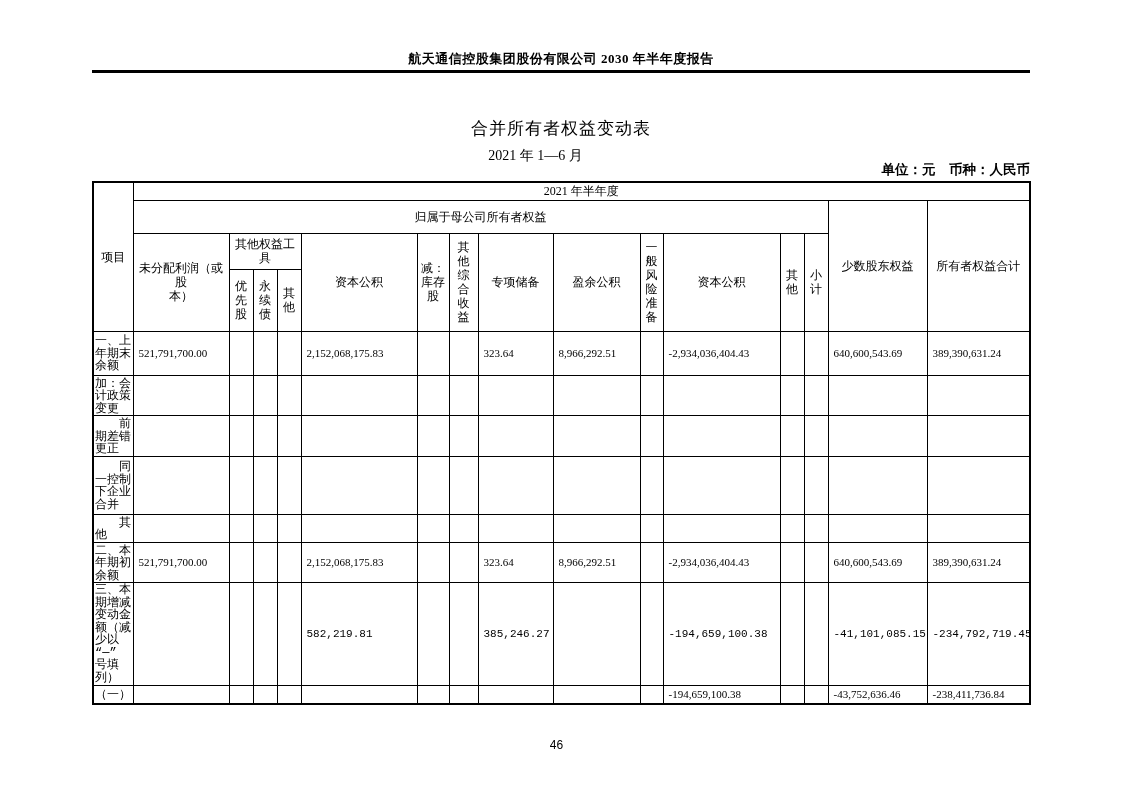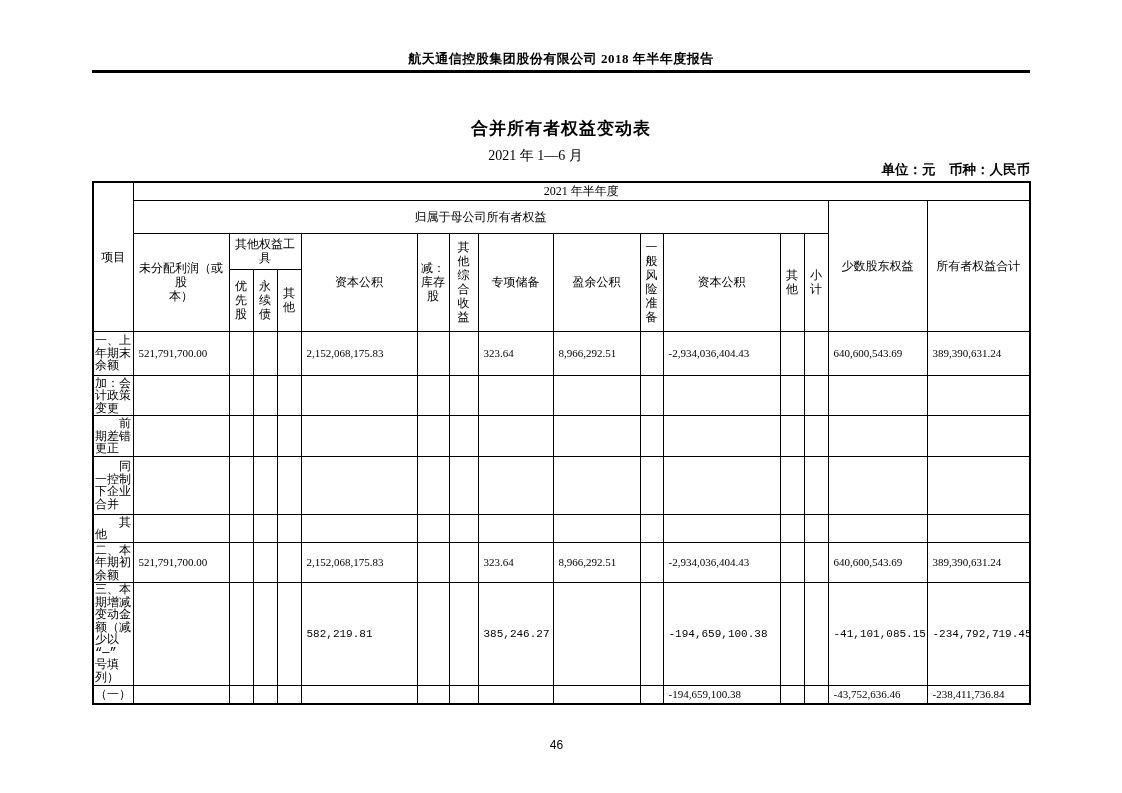--- a/index.html
+++ b/index.html
@@ -12,21 +12,21 @@
   .running-header{
     position:absolute;top:50px;left:0;width:1122px;
     text-align:center;font-size:13px;font-weight:bold;letter-spacing:.5px;
   }
   .header-rule{
     position:absolute;top:70px;left:92px;width:938px;height:0;
     border-top:3px solid #000;
   }
   .doc-title{
     position:absolute;top:117px;left:0;width:1122px;
-    text-align:center;font-size:17px;font-weight:bold;letter-spacing:1px;
+    text-align:center;font-size:17px;font-weight:normal;letter-spacing:1px;
   }
   .doc-subtitle{
     position:absolute;top:147px;left:0;width:1071px;
     text-align:center;font-size:14px;
   }
   .unit-note{
     position:absolute;top:161px;left:92px;width:938px;
     text-align:right;font-size:13.5px;font-weight:bold;
   }
   table.equity{
@@ -66,21 +66,21 @@
   tbody tr:nth-child(8){height:18px;}
   .page-number{
     position:absolute;top:738px;left:0;width:1113px;
     text-align:center;font-size:12px;
     font-family:"Liberation Sans","DejaVu Sans",sans-serif;
   }
 </style>
 </head>
 <body>
 
-<div class="running-header">航天通信控股集团股份有限公司 2018 年半年度报告</div>
+<div class="running-header">航天通信控股集团股份有限公司 2030 年半年度报告</div>
 <div class="header-rule"></div>
 <div class="doc-title">合并所有者权益变动表</div>
 <div class="doc-subtitle">2021 年 1—6 月</div>
 <div class="unit-note">单位：元　币种：人民币</div>
 
 <table class="equity">
   <colgroup>
     <col style="width:40px">
       <col style="width:96px">
       <col style="width:24px">

